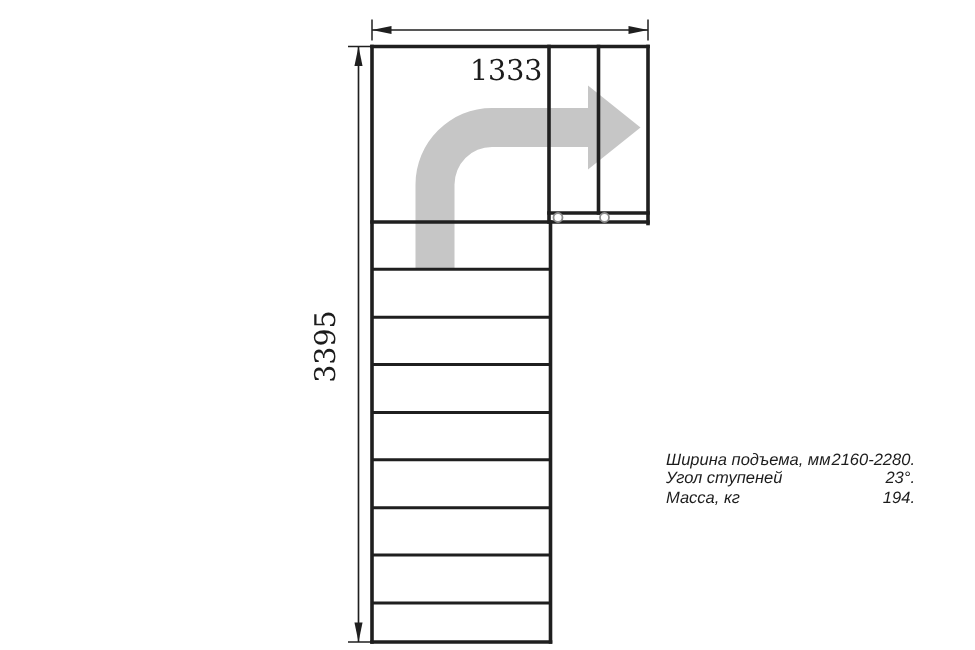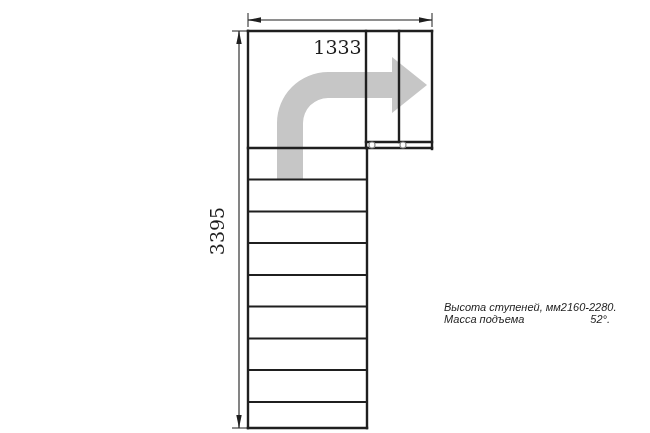--- a/index.html
+++ b/index.html
@@ -114,22 +114,26 @@
       <polygon points="239,428 236.3,415 241.7,415" stroke="none"></polygon>
     </g>
   </svg>
 
   <div class="dim-label dim-label-width">1333</div>
 
   <div class="dim-label dim-label-height">3395</div>
 
   <div class="spec-table">
     <div class="spec-row">
-      <span class="spec-label">Высота ступеней, мм</span>
+      <span class="spec-label">Ширина подъема, мм</span>
       <span class="spec-value">2160-2280.</span>
     </div>
     <div class="spec-row">
-      <span class="spec-label">Масса подъема</span>
-      <span class="spec-value">52°.</span>
+      <span class="spec-label">Угол ступеней</span>
+      <span class="spec-value">23°.</span>
+    </div>
+    <div class="spec-row">
+      <span class="spec-label">Масса, кг</span>
+      <span class="spec-value">194.</span>
     </div>
   </div>
 
 </div>
 
 </body></html>

